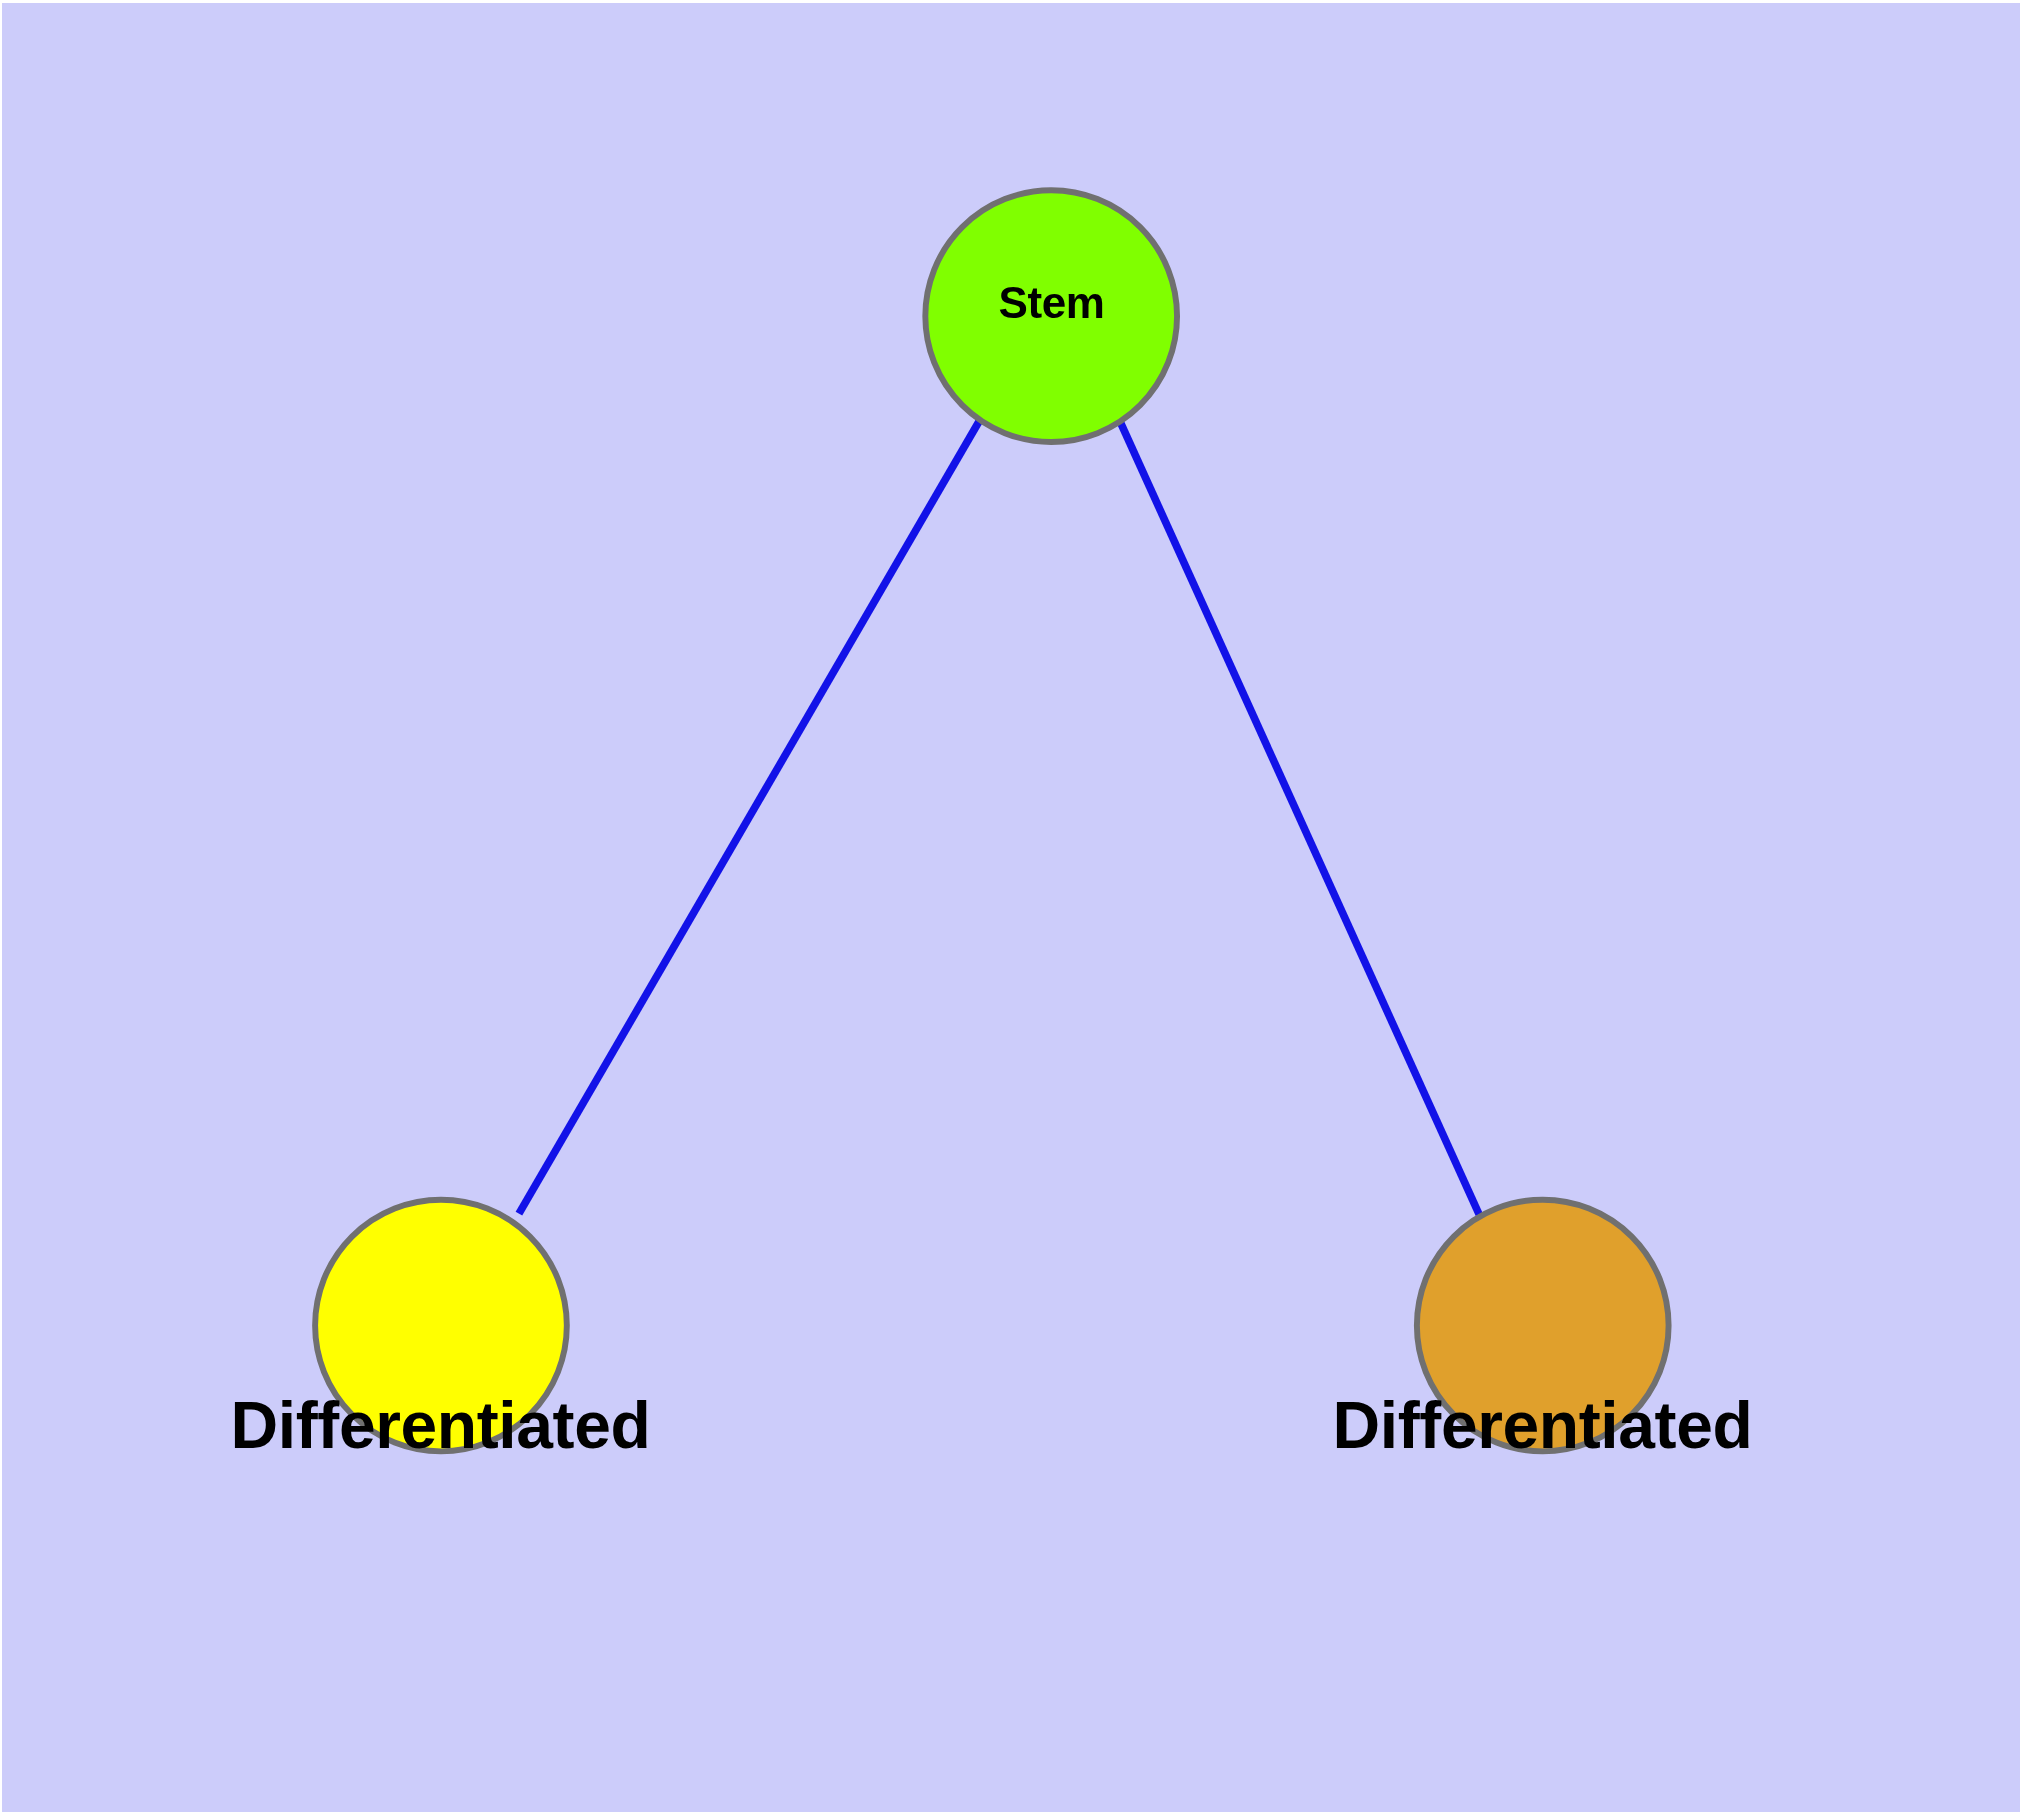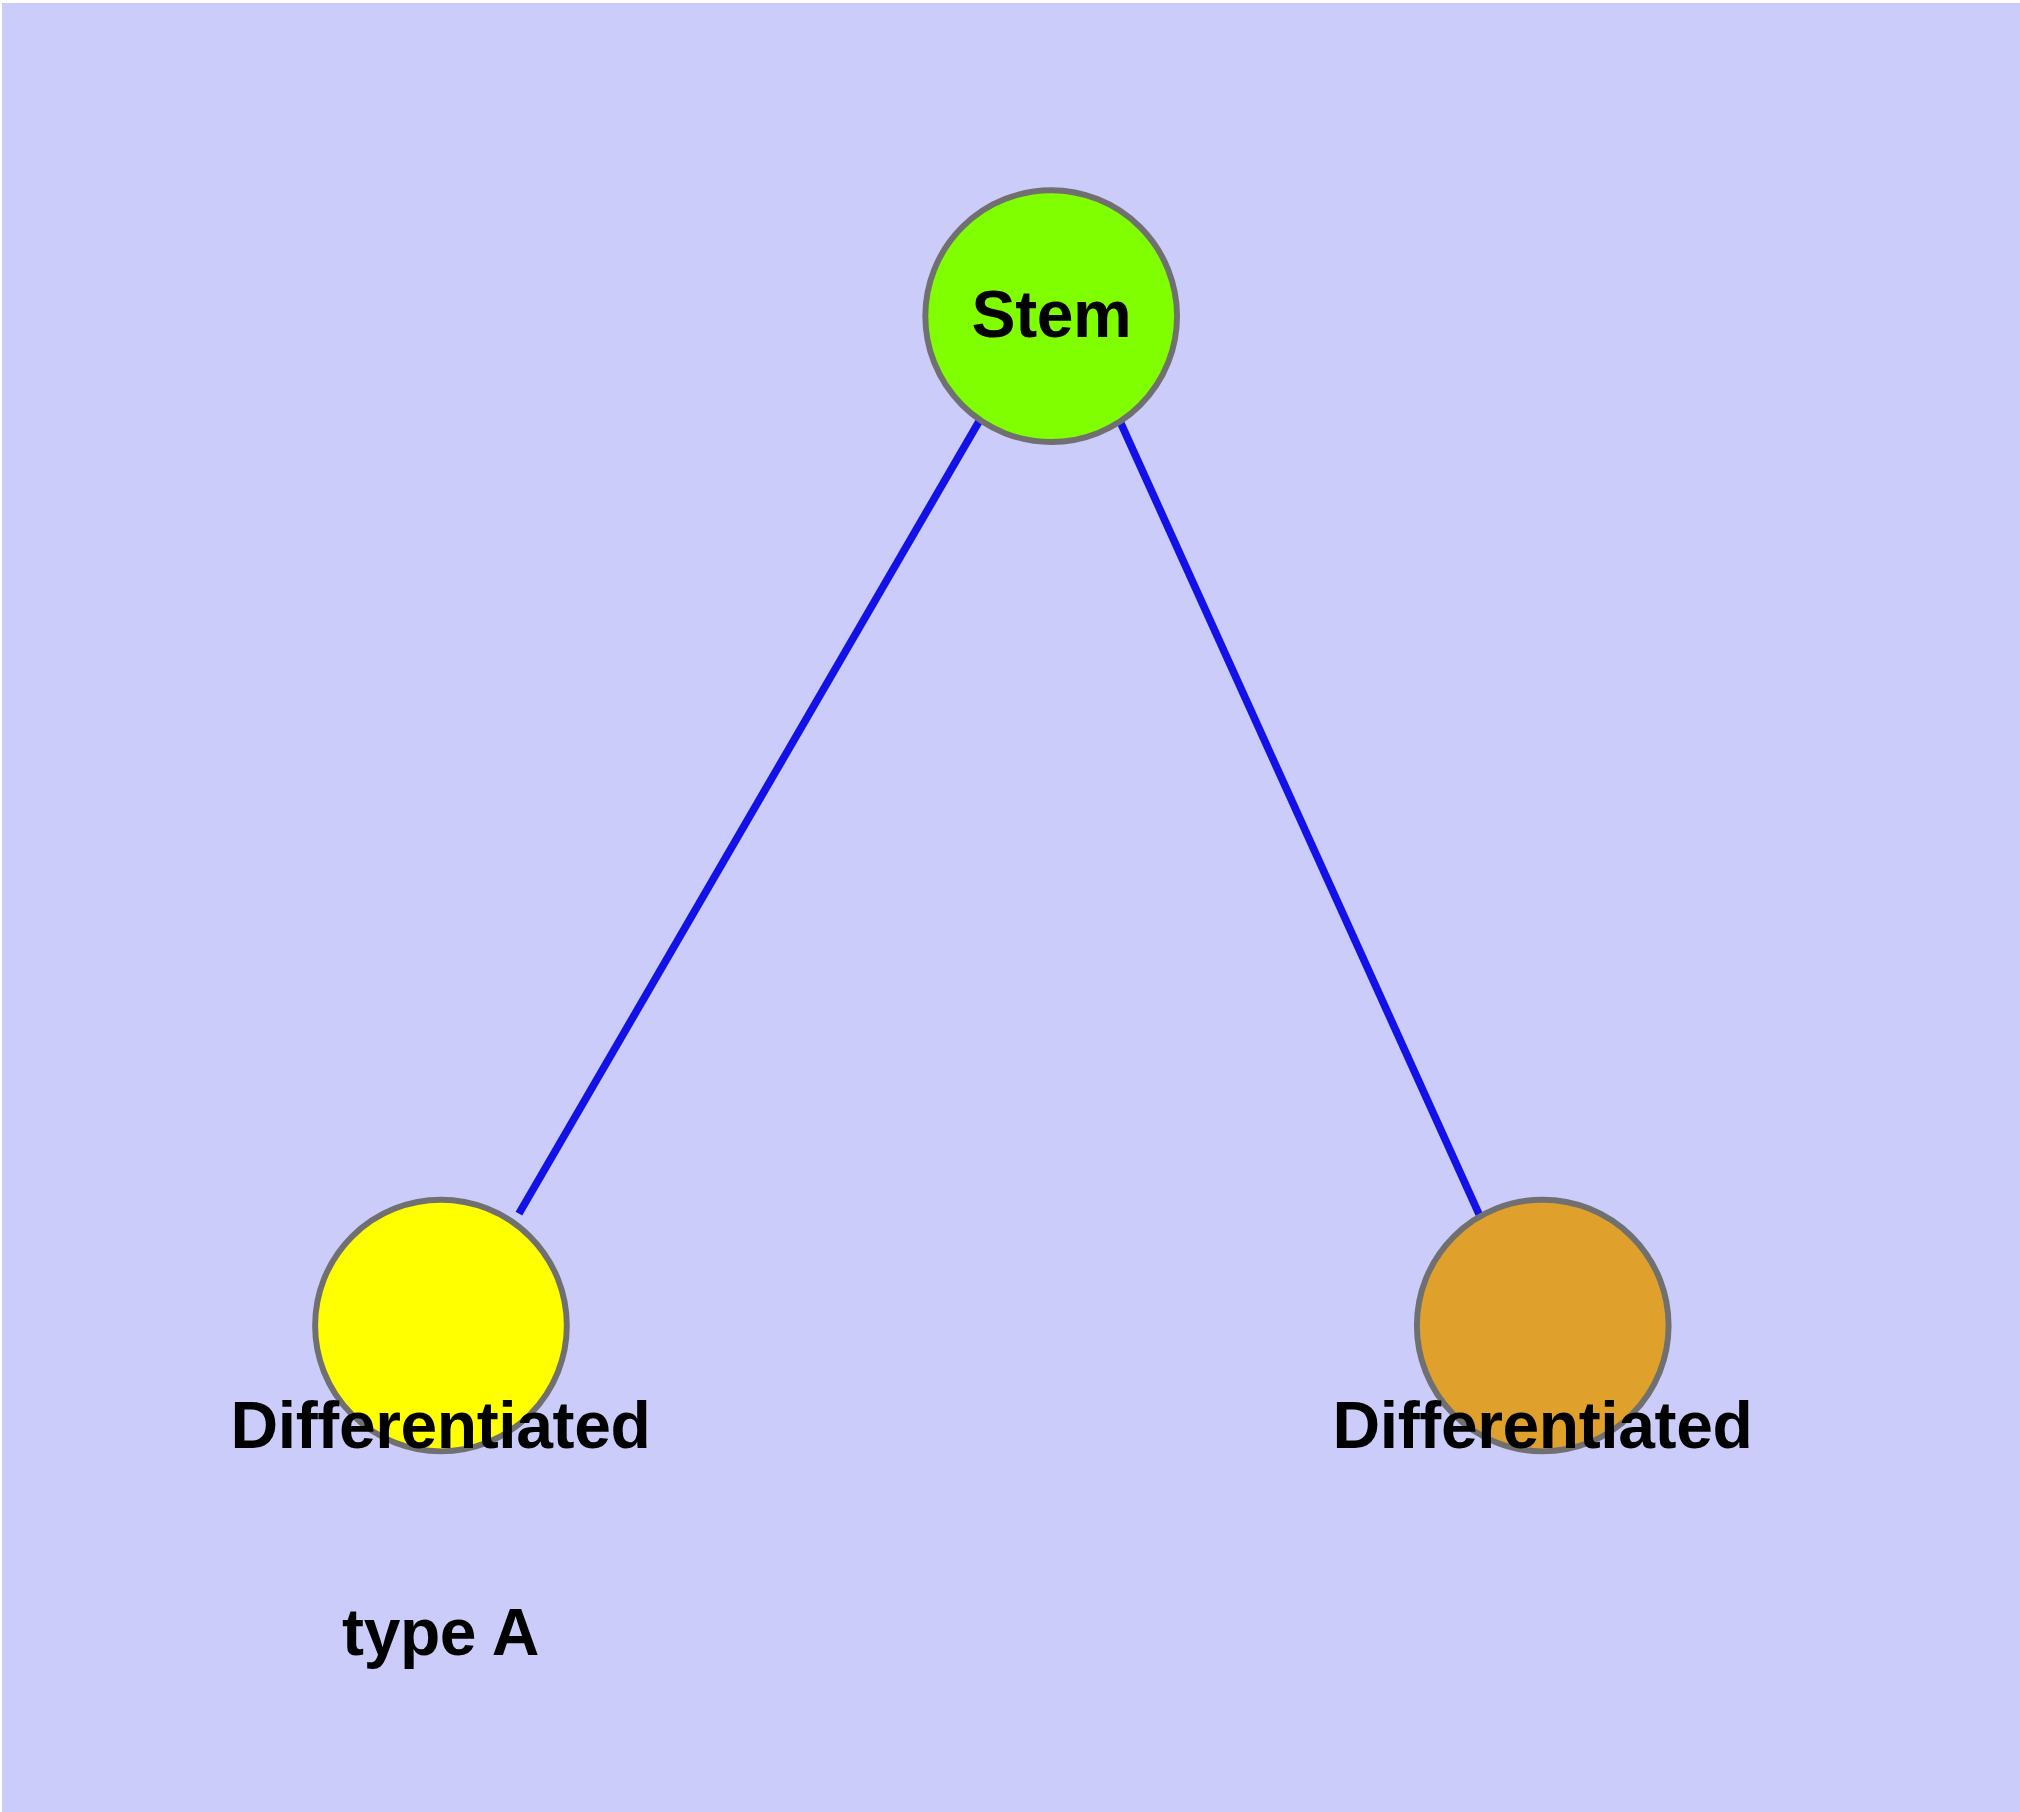--- a/index.html
+++ b/index.html
@@ -35,21 +35,21 @@
     position: absolute;
     text-align: center;
     font-weight: bold;
     color: #000000;
     line-height: 1.05;
     white-space: pre;
     pointer-events: none;
     letter-spacing: -0.4px;
   }
   #label-stem {
-    font-size: 66px;
+    font-size: 44px;
     width: 509px;
     left: 797px;
     top: 280px;
   }
   #label-typea {
     font-size: 66px;
     width: 763px;
     left: 59px;
     top: 1252px;
   }
@@ -78,21 +78,20 @@
       <circle cx="1240" cy="373" r="148.5" fill="#80ff00" stroke="#707070" stroke-width="7"></circle>
       <circle cx="520" cy="1564" r="148.5" fill="#ffff00" stroke="#707070" stroke-width="7"></circle>
       <circle cx="1820" cy="1564" r="148.5" fill="#e0a02c" stroke="#707070" stroke-width="7"></circle>
     </g>
   </svg>
 
   <div class="node-label" id="label-stem">Stem</div>
 
   <div class="node-label" id="label-typea">
     <div>Differentiated</div>
-    <div>type A</div>
   </div>
 
   <div class="node-label" id="label-typeb">
     <div>Differentiated</div>
   </div>
 
 </div>
 
 
 </body></html>

